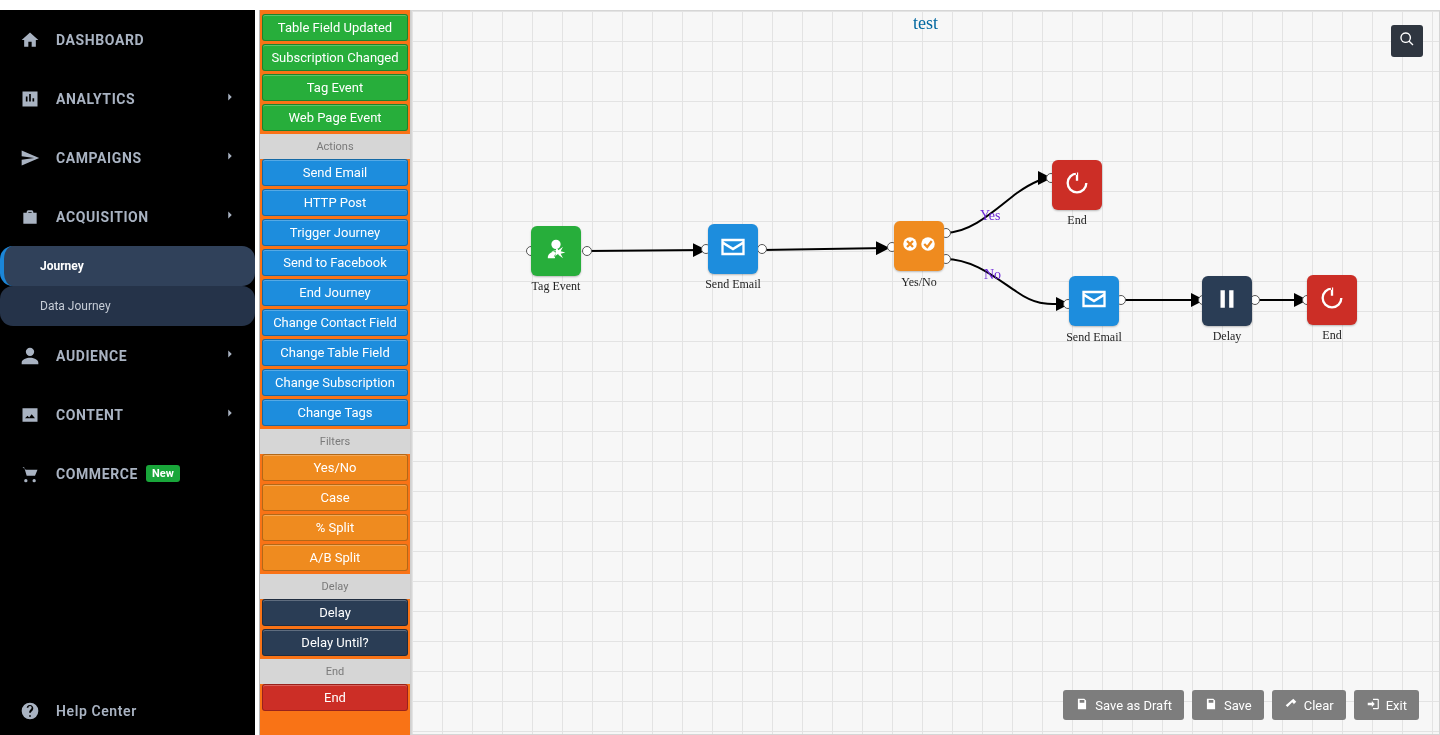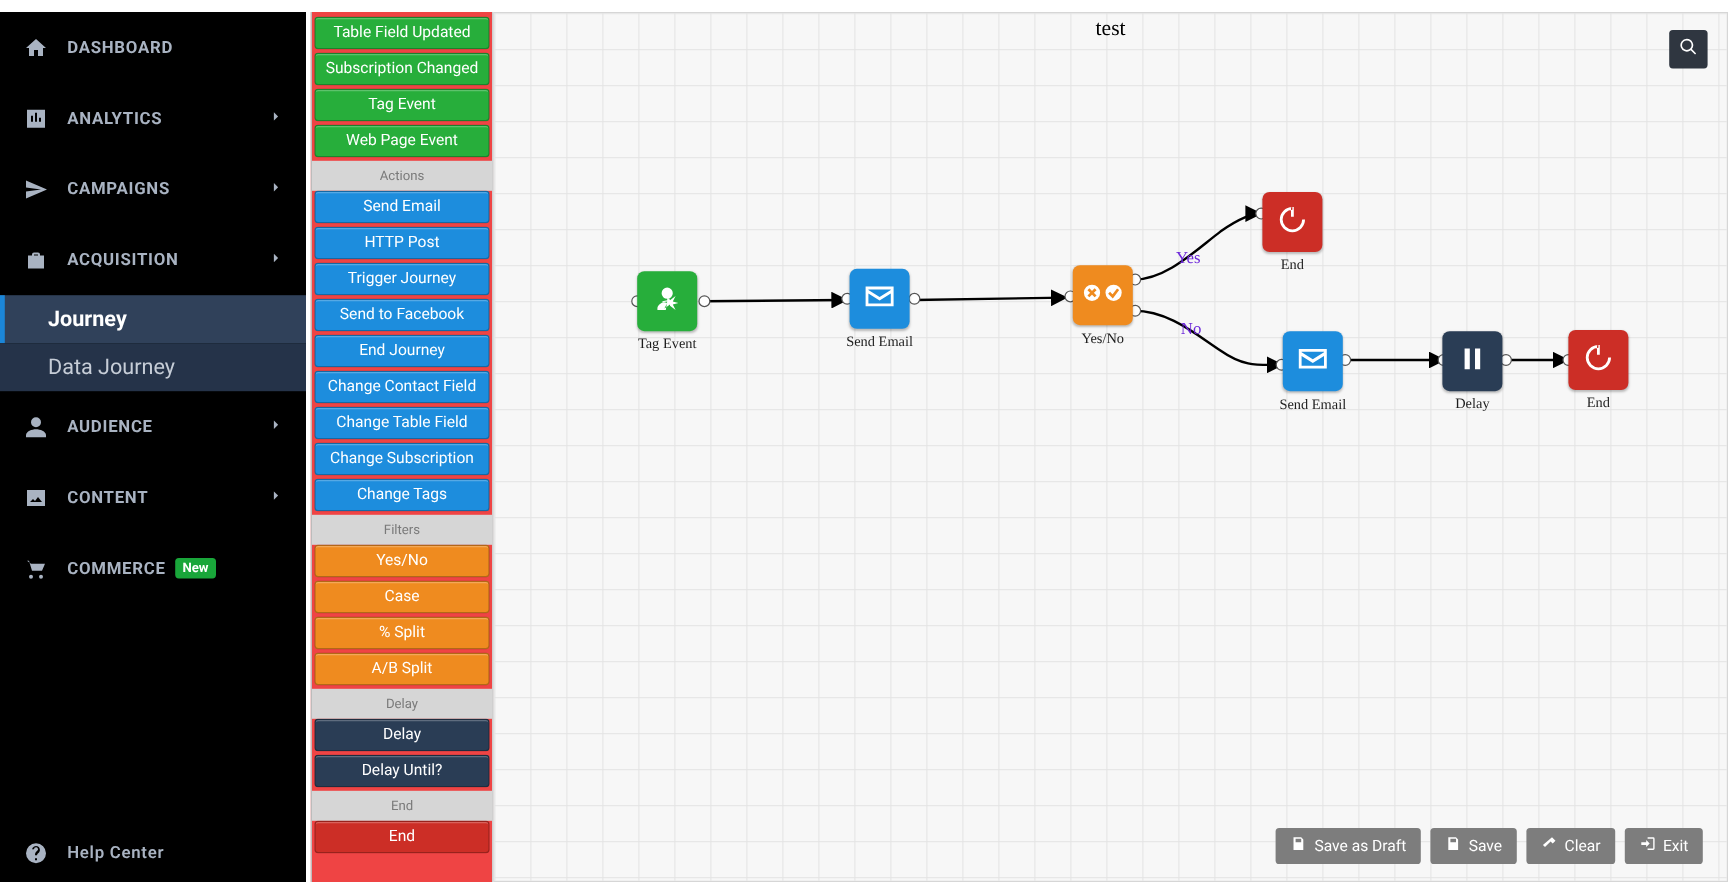--- a/index.html
+++ b/index.html
@@ -8,43 +8,43 @@
   
   .sidenav{position:absolute;left:0;top:10px;width:255px;height:730px;background:#000000;display:flex;flex-direction:column;}
   .nav-item{display:flex;align-items:center;height:59px;padding:0 18px;color:#a9b3c2;cursor:pointer;text-transform:uppercase;letter-spacing:.6px;font-size:14px;font-weight:700;}
   .nav-item .ic{width:24px;height:24px;margin-right:14px;flex:0 0 24px;display:flex;align-items:center;justify-content:center;}
   .nav-item .ic svg{fill:#a9b3c2;}
   .nav-item.sel{color:#fff;}
   .nav-item.sel .ic svg{fill:#fff;}
   .nav-item .chev{margin-left:auto;}
   .nav-item .chev svg{fill:#a9b3c2;}
 
-  .nav-sub{height:40px;display:flex;align-items:center;padding-left:40px;color:#c6cdd7;font-size:18px;background:#2b394f;cursor:pointer;}
+  .nav-sub{height:40px;display:flex;align-items:center;padding-left:40px;color:#c6cdd7;font-size:12px;background:#2b394f;cursor:pointer;border-radius:13px;}
   .nav-sub.active{background:#30415a;border-left:4px solid #1b86d8;padding-left:36px;color:#fff;font-weight:700;}
   .nav-sub.muted{background:#253349;}
 
   .nav-spacer{flex:1;}
   .badge-new{background:#19a63a;color:#fff;border-radius:3px;font-size:11px;font-weight:700;padding:2px 6px;margin-left:8px;text-transform:none;letter-spacing:0;}
 
   
-  .palette{position:absolute;left:259px;top:10px;width:152px;height:725px;background:#ef4444;border-left:1px solid #bcbcbc;border-right:1px solid #cfcfcf;overflow:hidden;}
+  .palette{position:absolute;left:259px;top:10px;width:152px;height:725px;background:#f97316;border-left:1px solid #bcbcbc;border-right:1px solid #cfcfcf;overflow:hidden;}
   .pal-group-label{height:25px;display:flex;align-items:center;justify-content:center;font-size:11px;color:#7a7a7a;background:#d6d6d6;}
   .pal-block{height:27px;margin:0 2px 3px 2px;border-radius:3px;color:#fff;display:flex;align-items:center;justify-content:center;font-size:13px;border:1px solid rgba(0,0,0,.25);box-shadow:inset 0 1px 0 rgba(255,255,255,.25);cursor:grab;}
   .c-green{background:#27ae3b;}
   .c-blue {background:#1d8ddd;}
   .c-orange{background:#ef8b1f;}
   .c-dark{background:#2a3d55;}
   .c-red{background:#cc2e26;}
 
   
   .canvas-wrap{position:absolute;left:411px;top:10px;right:0;bottom:0;background:#f7f7f7;border:1px solid #d6d6d6;}
   .canvas-wrap::before{content:"";position:absolute;inset:0;
     background-image:linear-gradient(#e3e3e3 1px,transparent 1px),linear-gradient(90deg,#e3e3e3 1px,transparent 1px);
     background-size:30px 30px;}
-  .journey-title{position:absolute;left:0;right:0;top:2px;text-align:center;font-size:18px;font-family:"Times New Roman",serif;color:#000000;pointer-events:none;}
+  .journey-title{position:absolute;left:0;right:0;top:2px;text-align:center;font-size:18px;font-family:"Times New Roman",serif;color:#0369a1;pointer-events:none;}
   .search-btn{position:absolute;right:16px;top:14px;width:32px;height:32px;background:#2f3640;border-radius:3px;display:flex;align-items:center;justify-content:center;cursor:pointer;}
   .search-btn svg{fill:#fff;}
 
   
   .node{position:absolute;width:50px;height:50px;border-radius:6px;display:flex;align-items:center;justify-content:center;box-shadow:0 1px 2px rgba(0,0,0,.25);}
   .node svg{fill:#fff;}
   .node-label{position:absolute;width:110px;text-align:center;font-size:12px;font-family:"Times New Roman",serif;color:#1d1d1d;}
   .port{position:absolute;width:10px;height:10px;border-radius:10px;background:#fff;border:1px solid #555;}
 
   .yn-label{position:absolute;font-family:"Times New Roman",serif;font-size:14px;color:#6d28d9;}

